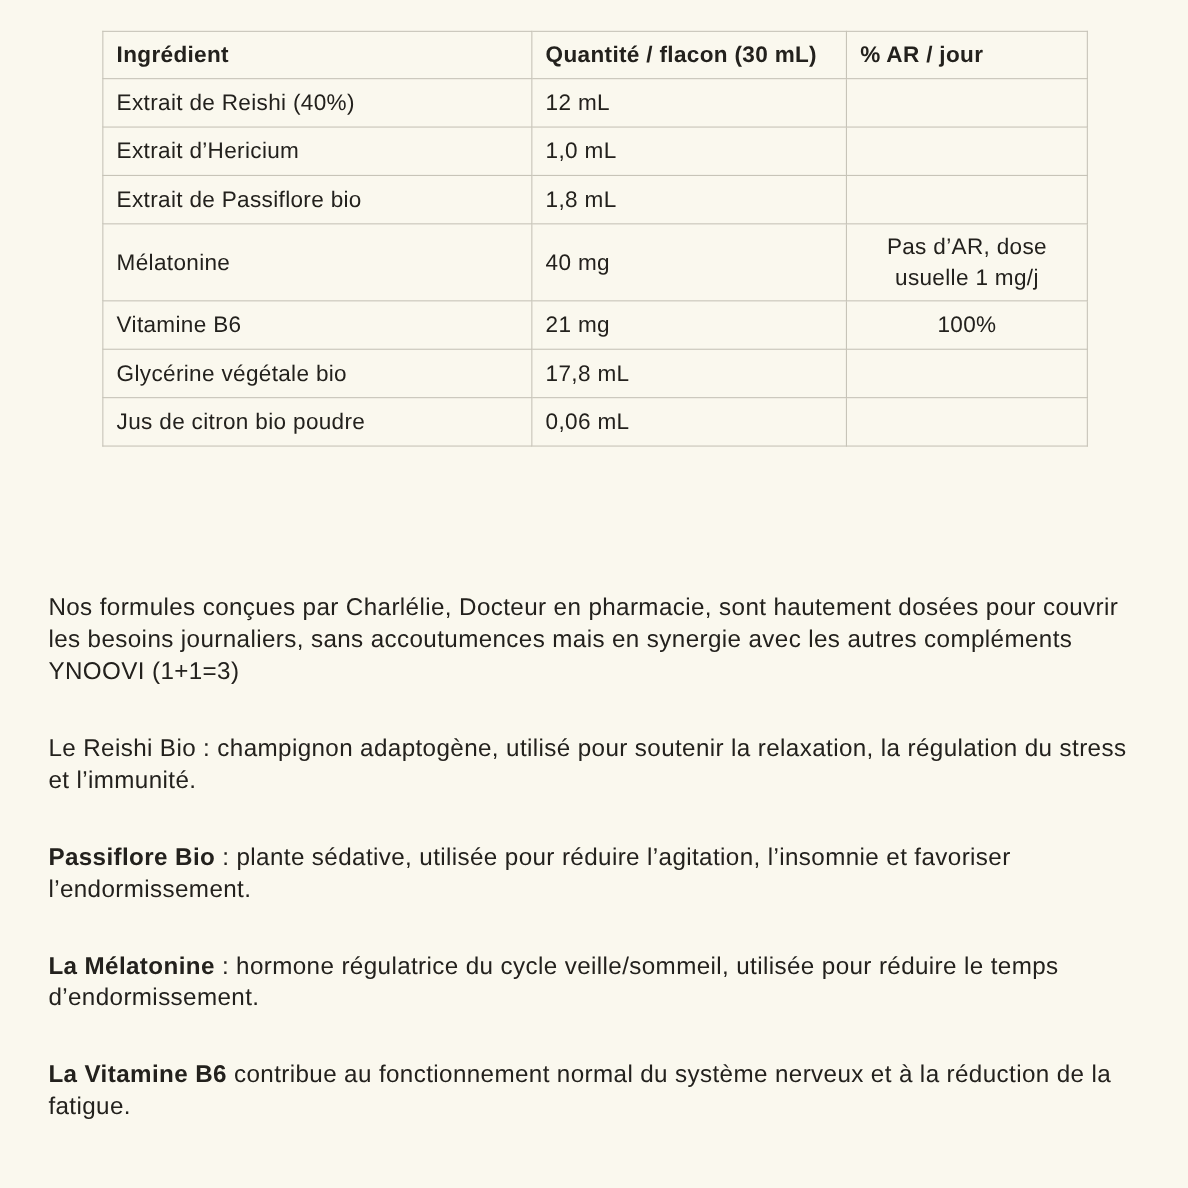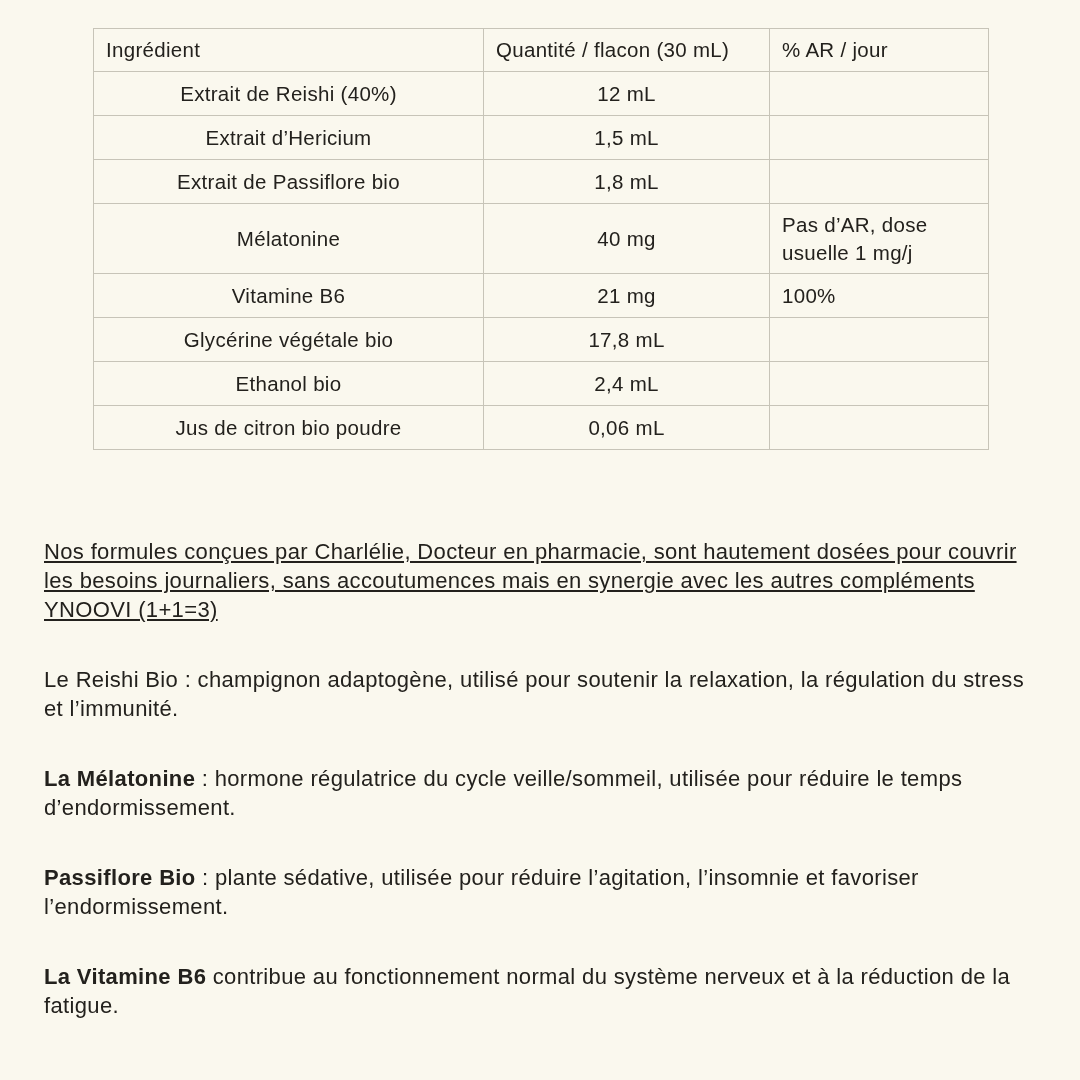--- a/index.html
+++ b/index.html
@@ -32,42 +32,42 @@
 
   .ing-table th,
   .ing-table td {
     border: 1px solid var(--table-border, #c7c4b8);
     font-weight: normal;
     vertical-align: middle;
     padding: 7px 12px;
     overflow: hidden;
   }
 
-  .ing-table th { height: 43px; text-align: left; }
+  .ing-table th { height: 43px; text-align: left; font-weight: bold; }
   .ing-table td { height: 44px; }
 
   .col-ingredient { width: 390px; }
   .col-quantity   { width: 286px; }
   .col-ar         { width: 219px; }
 
-  .td-left   { text-align: center; }
-  .td-center { line-height: 1.35; }
+  .td-left   { text-align: left; }
+  .td-center { text-align: center; line-height: 1.35; }
 
   
   .text-block {
     position: absolute;
     left: 44px;
     top: 537px;
     width: 998px;
     font-size: 22px;
     line-height: 29px;
     letter-spacing: 0.35px;
   }
 
-  .intro { margin-bottom: 29px; text-decoration: underline; }
+  .intro { margin-bottom: 29px; }
 
   .desc-entry { display: block; margin-top: 41px; }
 
   .bold { font-weight: bold; }
 </style>
 </head>
 <body>
 
 <table class="ing-table">
   <colgroup>
@@ -83,21 +83,21 @@
     </tr>
   </thead>
   <tbody>
       <tr>
         <td class="td-left">Extrait de Reishi (40%)</td>
         <td class="td-left">12 mL</td>
         <td class="td-center"></td>
       </tr>
       <tr>
         <td class="td-left">Extrait d’Hericium</td>
-        <td class="td-left">1,5 mL</td>
+        <td class="td-left">1,0 mL</td>
         <td class="td-center"></td>
       </tr>
       <tr>
         <td class="td-left">Extrait de Passiflore bio</td>
         <td class="td-left">1,8 mL</td>
         <td class="td-center"></td>
       </tr>
       <tr>
         <td class="td-left">Mélatonine</td>
         <td class="td-left">40 mg</td>
@@ -107,34 +107,29 @@
         <td class="td-left">Vitamine B6</td>
         <td class="td-left">21 mg</td>
         <td class="td-center">100%</td>
       </tr>
       <tr>
         <td class="td-left">Glycérine végétale bio</td>
         <td class="td-left">17,8 mL</td>
         <td class="td-center"></td>
       </tr>
       <tr>
-        <td class="td-left">Ethanol bio</td>
-        <td class="td-left">2,4 mL</td>
-        <td class="td-center"></td>
-      </tr>
-      <tr>
         <td class="td-left">Jus de citron bio poudre</td>
         <td class="td-left">0,06 mL</td>
         <td class="td-center"></td>
       </tr>
     </tbody>
 </table>
 
 <div class="text-block">
   <p class="intro">Nos formules conçues par Charlélie, Docteur en pharmacie, sont hautement dosées pour couvrir les besoins journaliers, sans accoutumences mais en synergie avec les autres compléments YNOOVI (1+1=3)</p>
 
   <div>
       <div class="desc-entry"><span>Le Reishi Bio : champignon adaptogène, utilisé pour soutenir la relaxation, la régulation du stress et l’immunité.</span></div>
+      <div class="desc-entry"><span class="bold">Passiflore Bio</span><span> : plante sédative, utilisée pour réduire l’agitation, l’insomnie et favoriser l’endormissement.</span></div>
       <div class="desc-entry"><span class="bold">La Mélatonine</span><span> : hormone régulatrice du cycle veille/sommeil, utilisée pour réduire le temps d’endormissement.</span></div>
-      <div class="desc-entry"><span class="bold">Passiflore Bio</span><span> : plante sédative, utilisée pour réduire l’agitation, l’insomnie et favoriser l’endormissement.</span></div>
       <div class="desc-entry"><span class="bold">La Vitamine B6</span><span> contribue au fonctionnement normal du système nerveux et à la réduction de la fatigue.</span></div>
     </div>
 </div>
 
 </body></html>

